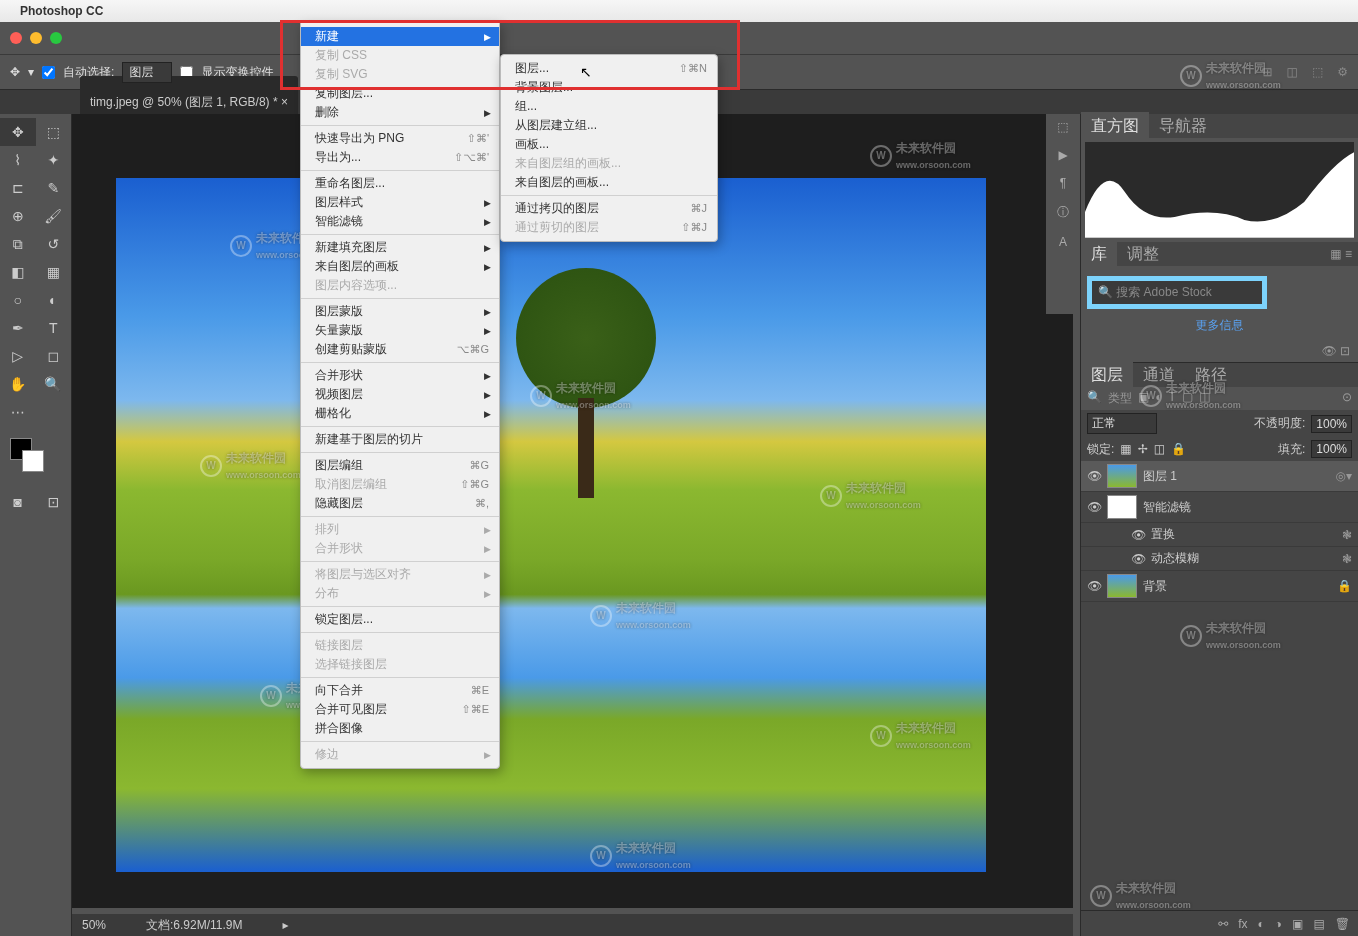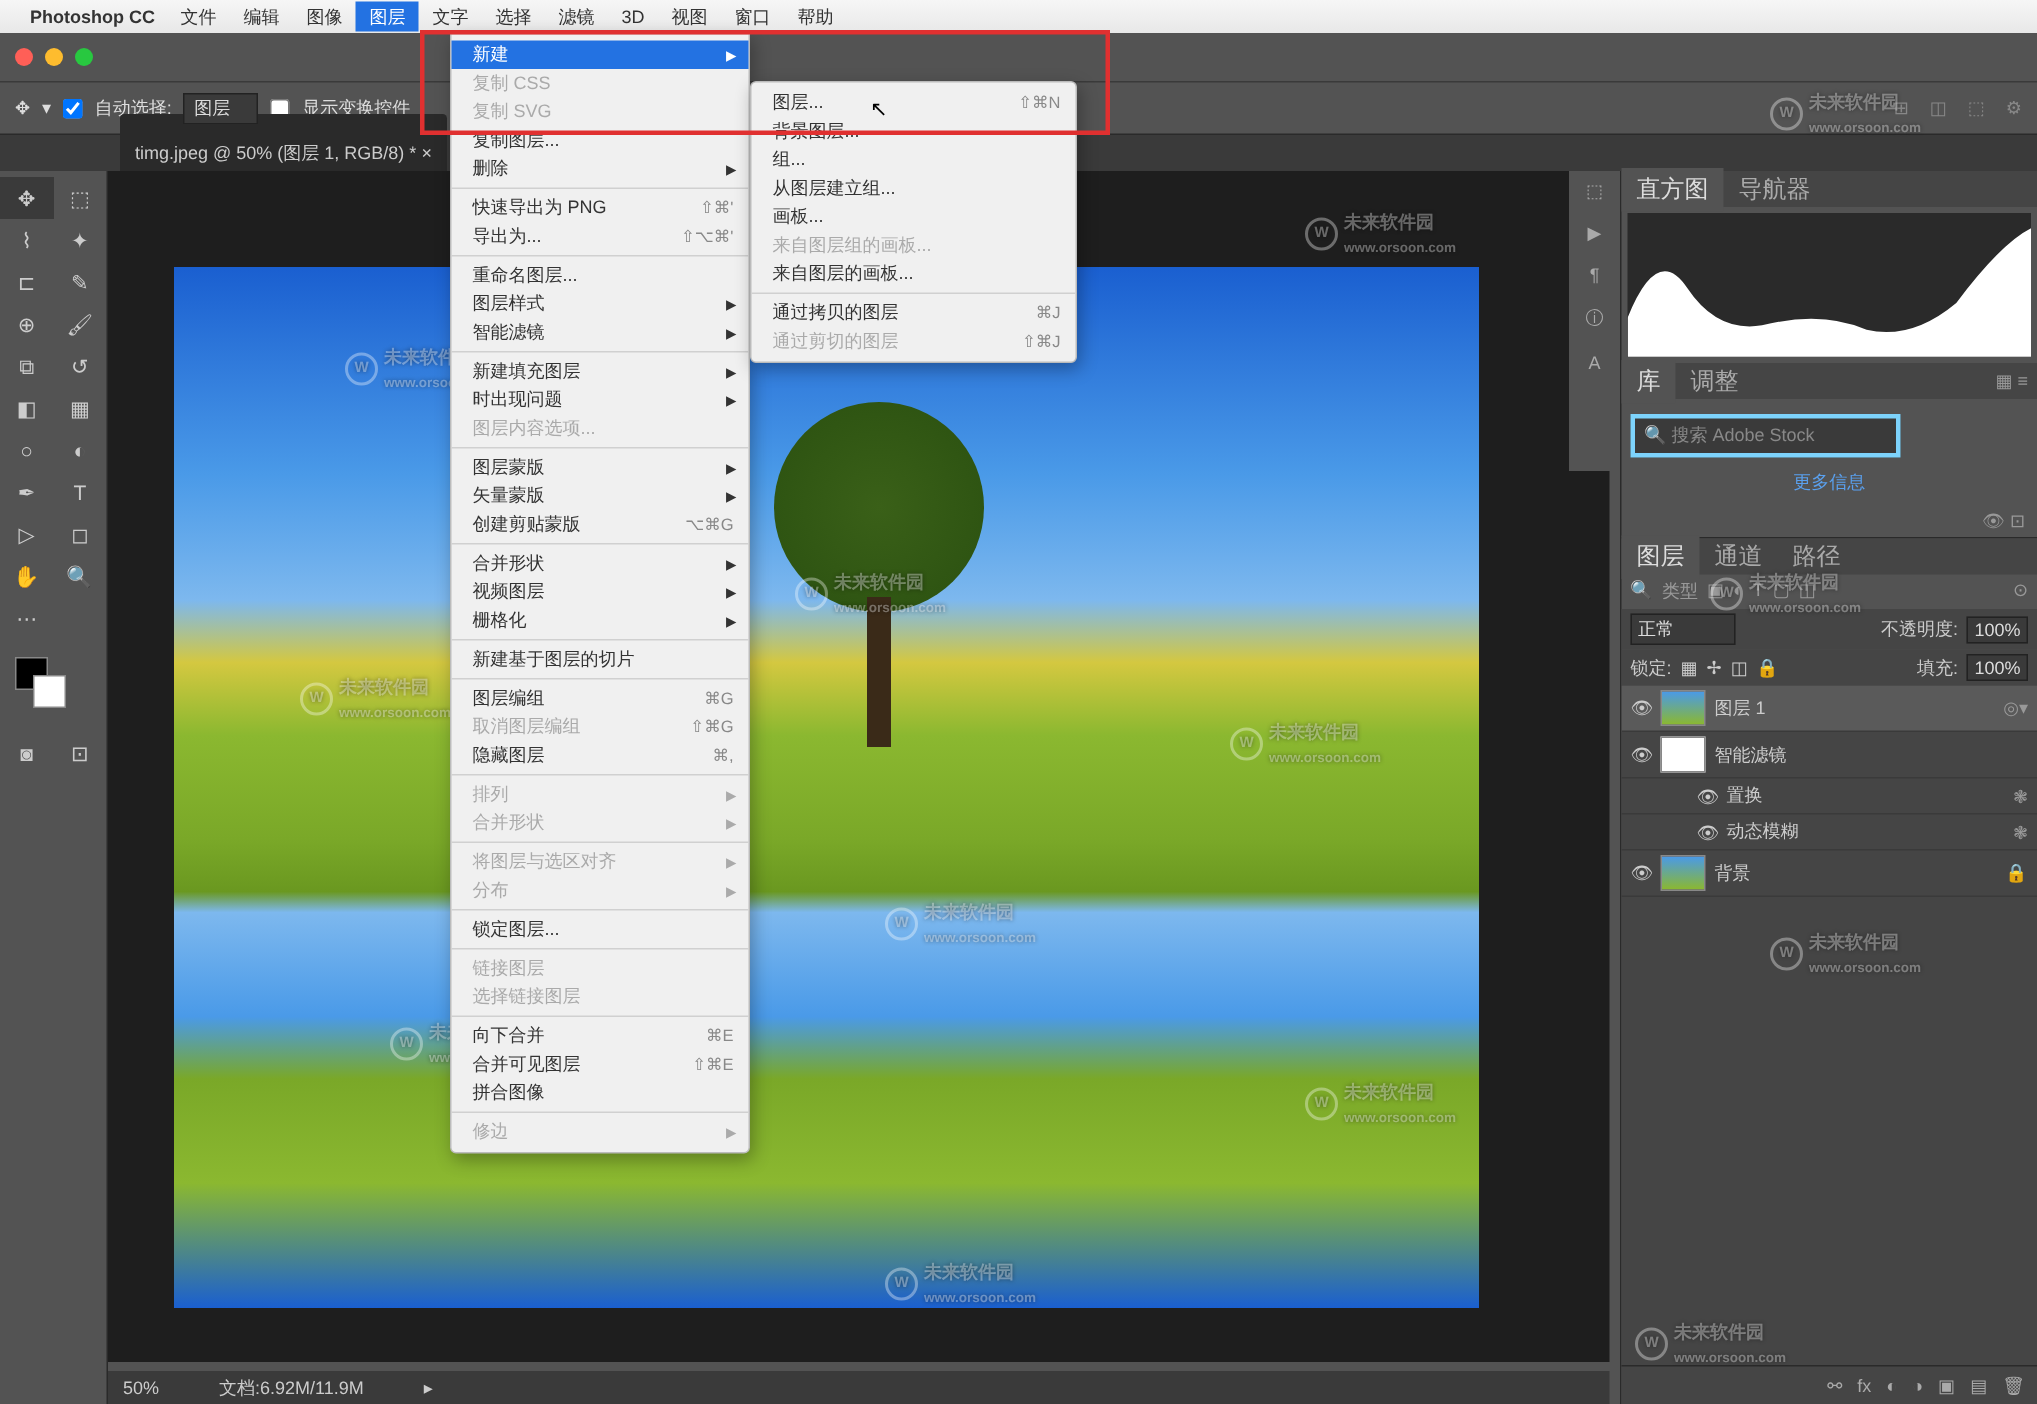--- a/index.html
+++ b/index.html
@@ -43,21 +43,21 @@
 .sw1{position:absolute;top:2px;left:10px;width:22px;height:22px;background:#000;border:1px solid #888}
 .sw2{position:absolute;top:14px;left:22px;width:22px;height:22px;background:#fff;border:1px solid #888}
 .right-strip{position:absolute;top:114px;right:278px;width:34px;height:200px;background:#535353;display:flex;flex-direction:column;align-items:center;padding-top:6px;gap:14px;color:#aaa;font-size:14px}
 .panels{position:absolute;top:114px;right:0;width:278px;bottom:0;background:#535353;border-left:1px solid #2a2a2a;color:#ccc;display:flex;flex-direction:column}
 .ptabs{display:flex;background:#454545;height:24px;align-items:center}
 .ptab{padding:4px 10px;font-size:16px;color:#aaa}
 .ptab.act{background:#535353;color:#ddd}
 .histo{height:96px;background:#2a2a2a;margin:4px;position:relative;overflow:hidden}
 .histo svg{width:100%;height:100%}
 .lib{flex:0 0 auto;padding:6px;font-size:11px}
-.lib .search{background:#3a3a3a;border:3px solid #7dd3fc;padding:3px 6px;color:#888;margin-top:4px;display:block;width:180px}
+.lib .search{background:#3a3a3a;border:5px solid #7dd3fc;padding:3px 6px;color:#888;margin-top:4px;display:block;width:180px}
 .lib .msg{text-align:center;color:#999;padding:30px 20px;font-size:11px;line-height:1.6}
 .lib .link{color:#5aa0ee;text-align:center;display:block;margin-top:8px}
 .layers{flex:1;display:flex;flex-direction:column;border-top:1px solid #2a2a2a}
 .layers .bar{display:flex;align-items:center;gap:6px;padding:3px 6px;font-size:11px;background:#454545}
 .layers .bar .sel{background:#3a3a3a;border:1px solid #222;padding:1px 4px;color:#ddd}
 .layers .filters{display:flex;gap:6px;padding:3px 6px;color:#999;font-size:11px}
 .layer-list{flex:1;background:#454545;overflow:auto}
 .lrow{display:flex;align-items:center;padding:3px 6px;gap:6px;font-size:11px;border-bottom:1px solid #3a3a3a}
 .lrow.sel{background:#5a5a5a}
 .eye{width:14px;color:#ccc}
@@ -68,21 +68,20 @@
 .status{position:absolute;bottom:0;left:72px;right:285px;height:22px;background:#3a3a3a;color:#ccc;font-size:11px;display:flex;align-items:center;padding:0 10px;gap:40px}
 .wm{position:absolute;color:rgba(255,255,255,.35);font-size:16px;font-weight:600;display:flex;align-items:center;gap:4px;pointer-events:none;z-index:30;text-shadow:0 0 3px rgba(0,0,0,.4)}
 .wm .logo{width:22px;height:22px;border:2px solid rgba(255,255,255,.35);border-radius:50%;display:flex;align-items:center;justify-content:center;font-size:10px}
 </style>
 </head>
 <body>
 
 <div class="mac-menu">
   <span class="apple"></span>
   <span class="app">Photoshop CC</span>
-  <span id="menuitems"><span class="mi">文件</span><span class="mi">编辑</span><span class="mi">图像</span><span class="mi active">图层</span><span class="mi">文字</span><span class="mi">选择</span><span class="mi">滤镜</span><span class="mi">3D</span><span class="mi">视图</span><span class="mi">窗口</span><span class="mi">帮助</span></span>
 </div>
 
 <div class="red-box"></div>
 
 <div class="menu-layer" id="layermenu">
     <div class="row hl">
       <span>新建</span>
       <span class="arr">▶</span>
     </div>
     <div class="row dis">
@@ -118,21 +117,21 @@
     <div class="row">
       <span>智能滤镜</span>
       <span class="arr">▶</span>
     </div>
     <div class="sep"></div>
     <div class="row">
       <span>新建填充图层</span>
       <span class="arr">▶</span>
     </div>
     <div class="row">
-      <span>时出现问题</span>
+      <span>来自图层的画板</span>
       <span class="arr">▶</span>
     </div>
     <div class="row dis">
       <span>图层内容选项...</span>
     </div>
     <div class="sep"></div>
     <div class="row">
       <span>图层蒙版</span>
       <span class="arr">▶</span>
     </div>

